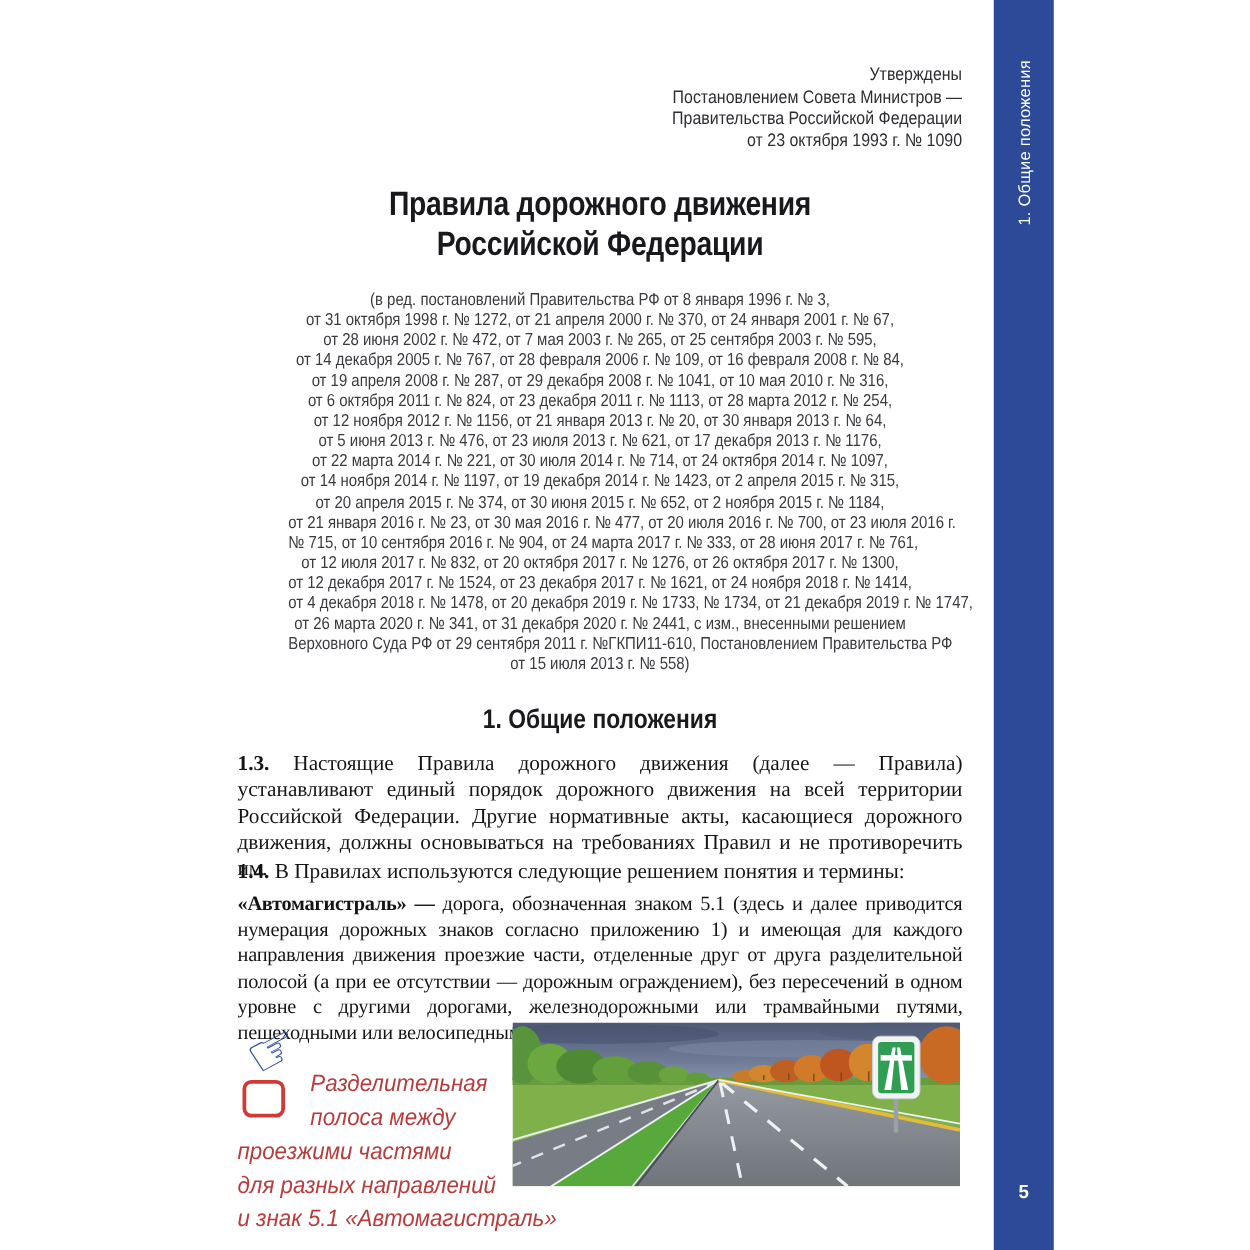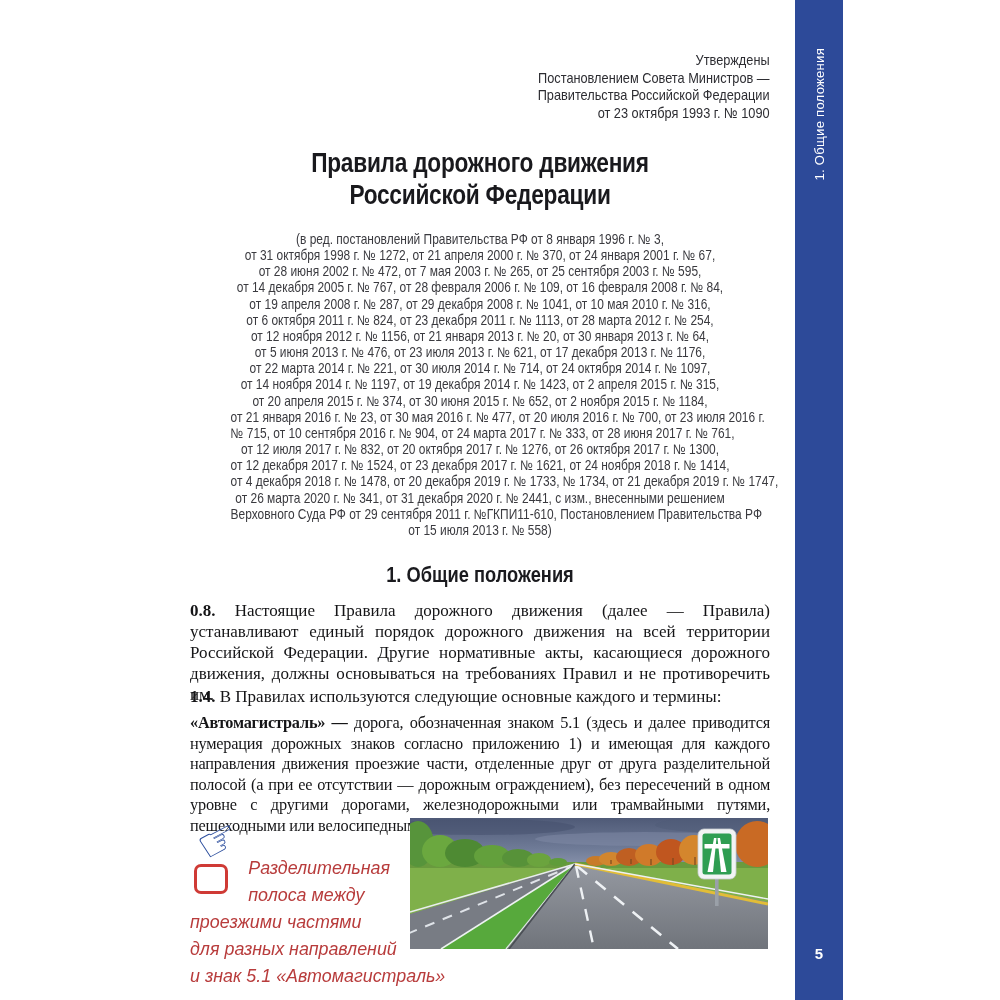--- a/index.html
+++ b/index.html
@@ -111,23 +111,23 @@
     <div>от 12 июля 2017 г. № 832, от 20 октября 2017 г. № 1276, от 26 октября 2017 г. № 1300,</div>
     <div>от 12 декабря 2017 г. № 1524, от 23 декабря 2017 г. № 1621, от 24 ноября 2018 г. № 1414,</div>
     <div>от 4 декабря 2018 г. № 1478, от 20 декабря 2019 г. № 1733, № 1734, от 21 декабря 2019 г. № 1747,</div>
     <div>от 26 марта 2020 г. № 341, от 31 декабря 2020 г. № 2441, с изм., внесенными решением</div>
     <div>Верховного Суда РФ от 29 сентября 2011 г. №ГКПИ11-610, Постановлением Правительства РФ</div>
     <div>от 15 июля 2013 г. № 558)</div>
   </div>
 
 <div class="abs section-heading">1. Общие положения</div>
 
-<p class="abs body-text p11"><b>0.8.</b><span> Настоящие Правила дорожного движения (далее — Правила) устанавливают единый порядок дорожного движения на всей территории Российской Федерации. Другие нормативные акты, касающиеся дорожного движения, должны основываться на требованиях Правил и не противоречить им.</span></p>
-
-<p class="abs body-text p12"><b>1.4.</b><span> В Правилах используются следующие основные каждого и термины:</span></p>
+<p class="abs body-text p11"><b>1.3.</b><span> Настоящие Правила дорожного движения (далее — Правила) устанавливают единый порядок дорожного движения на всей территории Российской Федерации. Другие нормативные акты, касающиеся дорожного движения, должны основываться на требованиях Правил и не противоречить им.</span></p>
+
+<p class="abs body-text p12"><b>1.4.</b><span> В Правилах используются следующие решением понятия и термины:</span></p>
 
 <p class="abs body-text definition"><b>«Автомагистраль» —</b><span> дорога, обозначенная знаком 5.1 (здесь и далее приводится нумерация дорожных знаков согласно приложению 1) и имеющая для каждого направления движения проезжие части, отделенные друг от друга разделительной полосой (а при ее отсутствии — дорожным ограждением), без пересечений в одном уровне с другими дорогами, железнодорожными или трамвайными путями, пешеходными или велосипедными дорожками.</span></p>
 
 <div class="abs note">
   <div class="note-square"></div>
   <div class="note-hand">☞</div>
   <div class="note-lines">
       <div>Разделительная</div>
       <div>полоса между</div>
       <div>проезжими частями</div>

